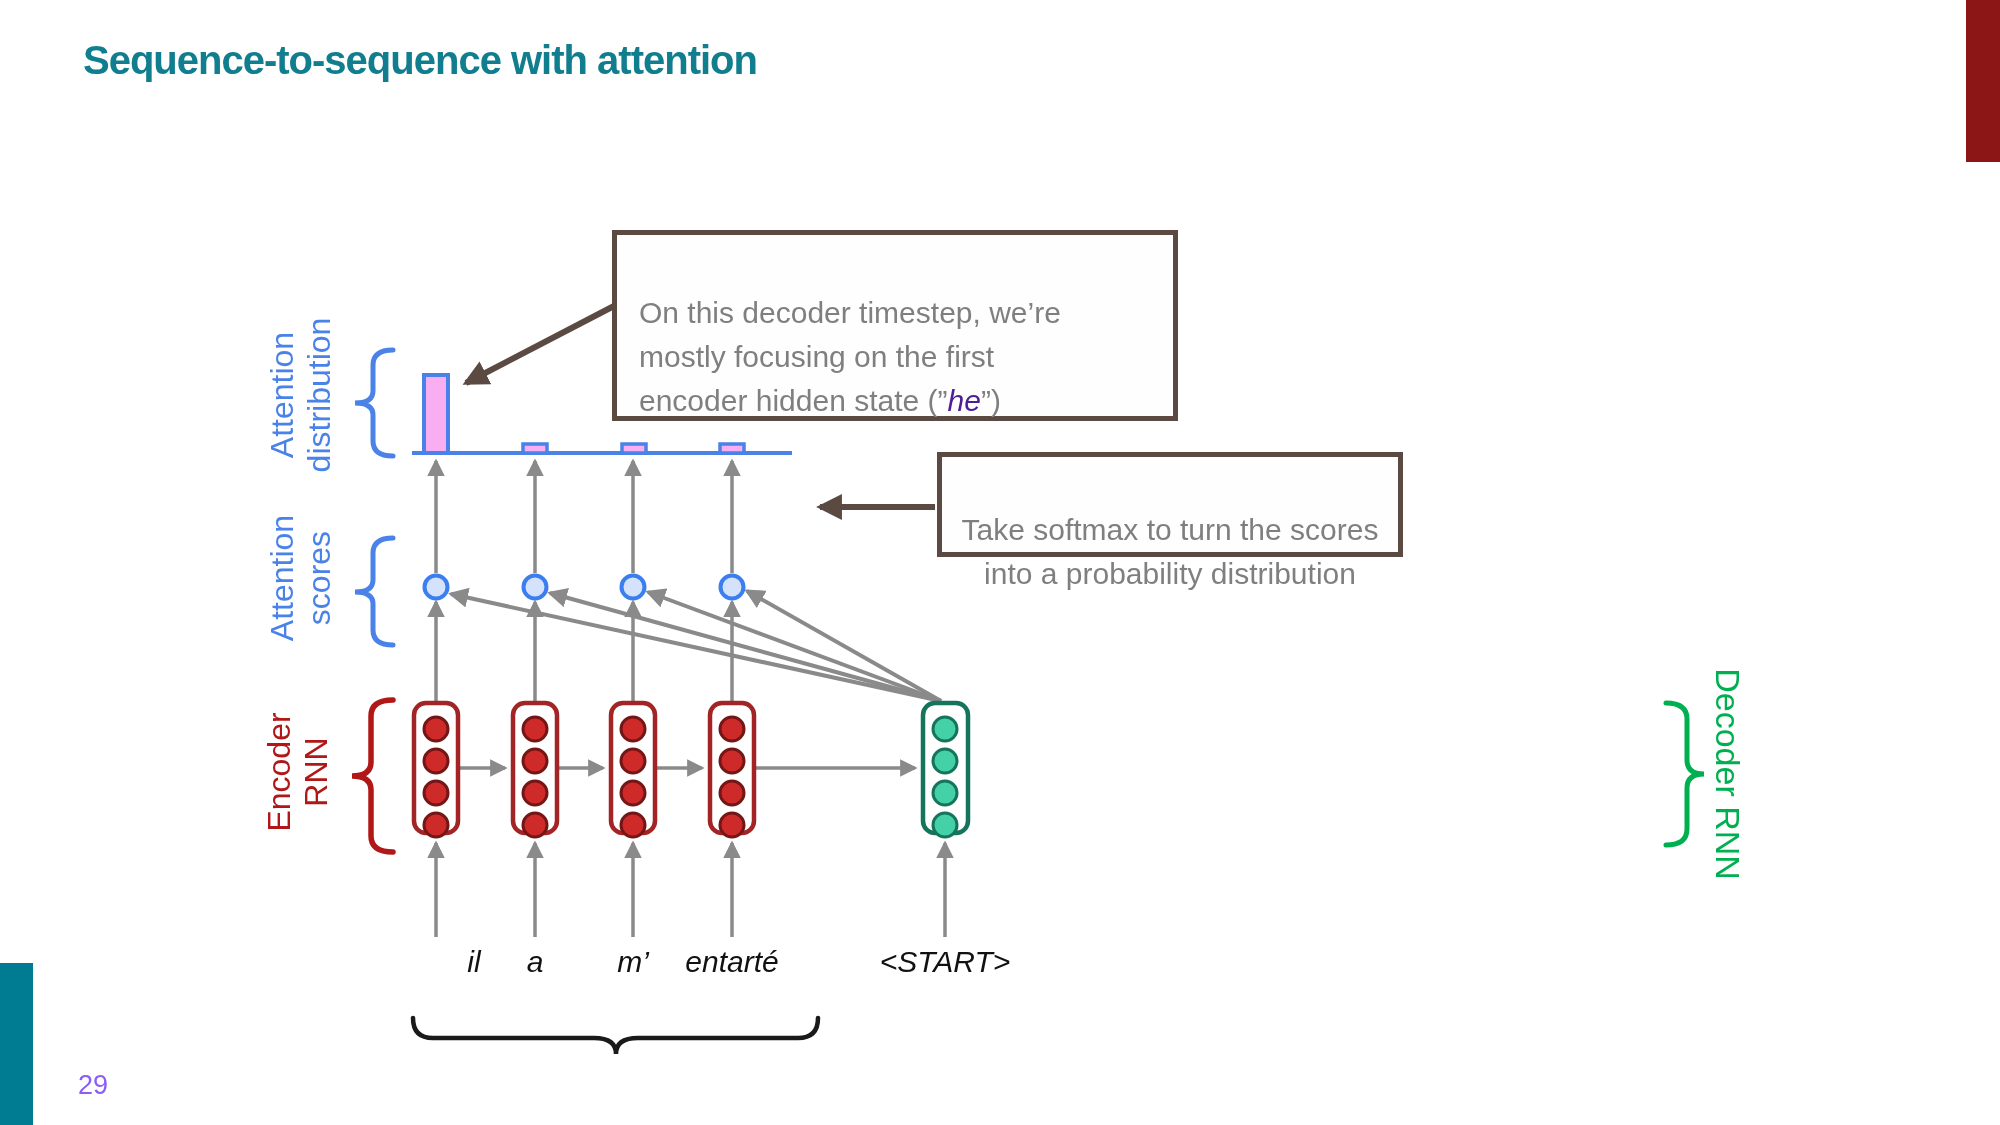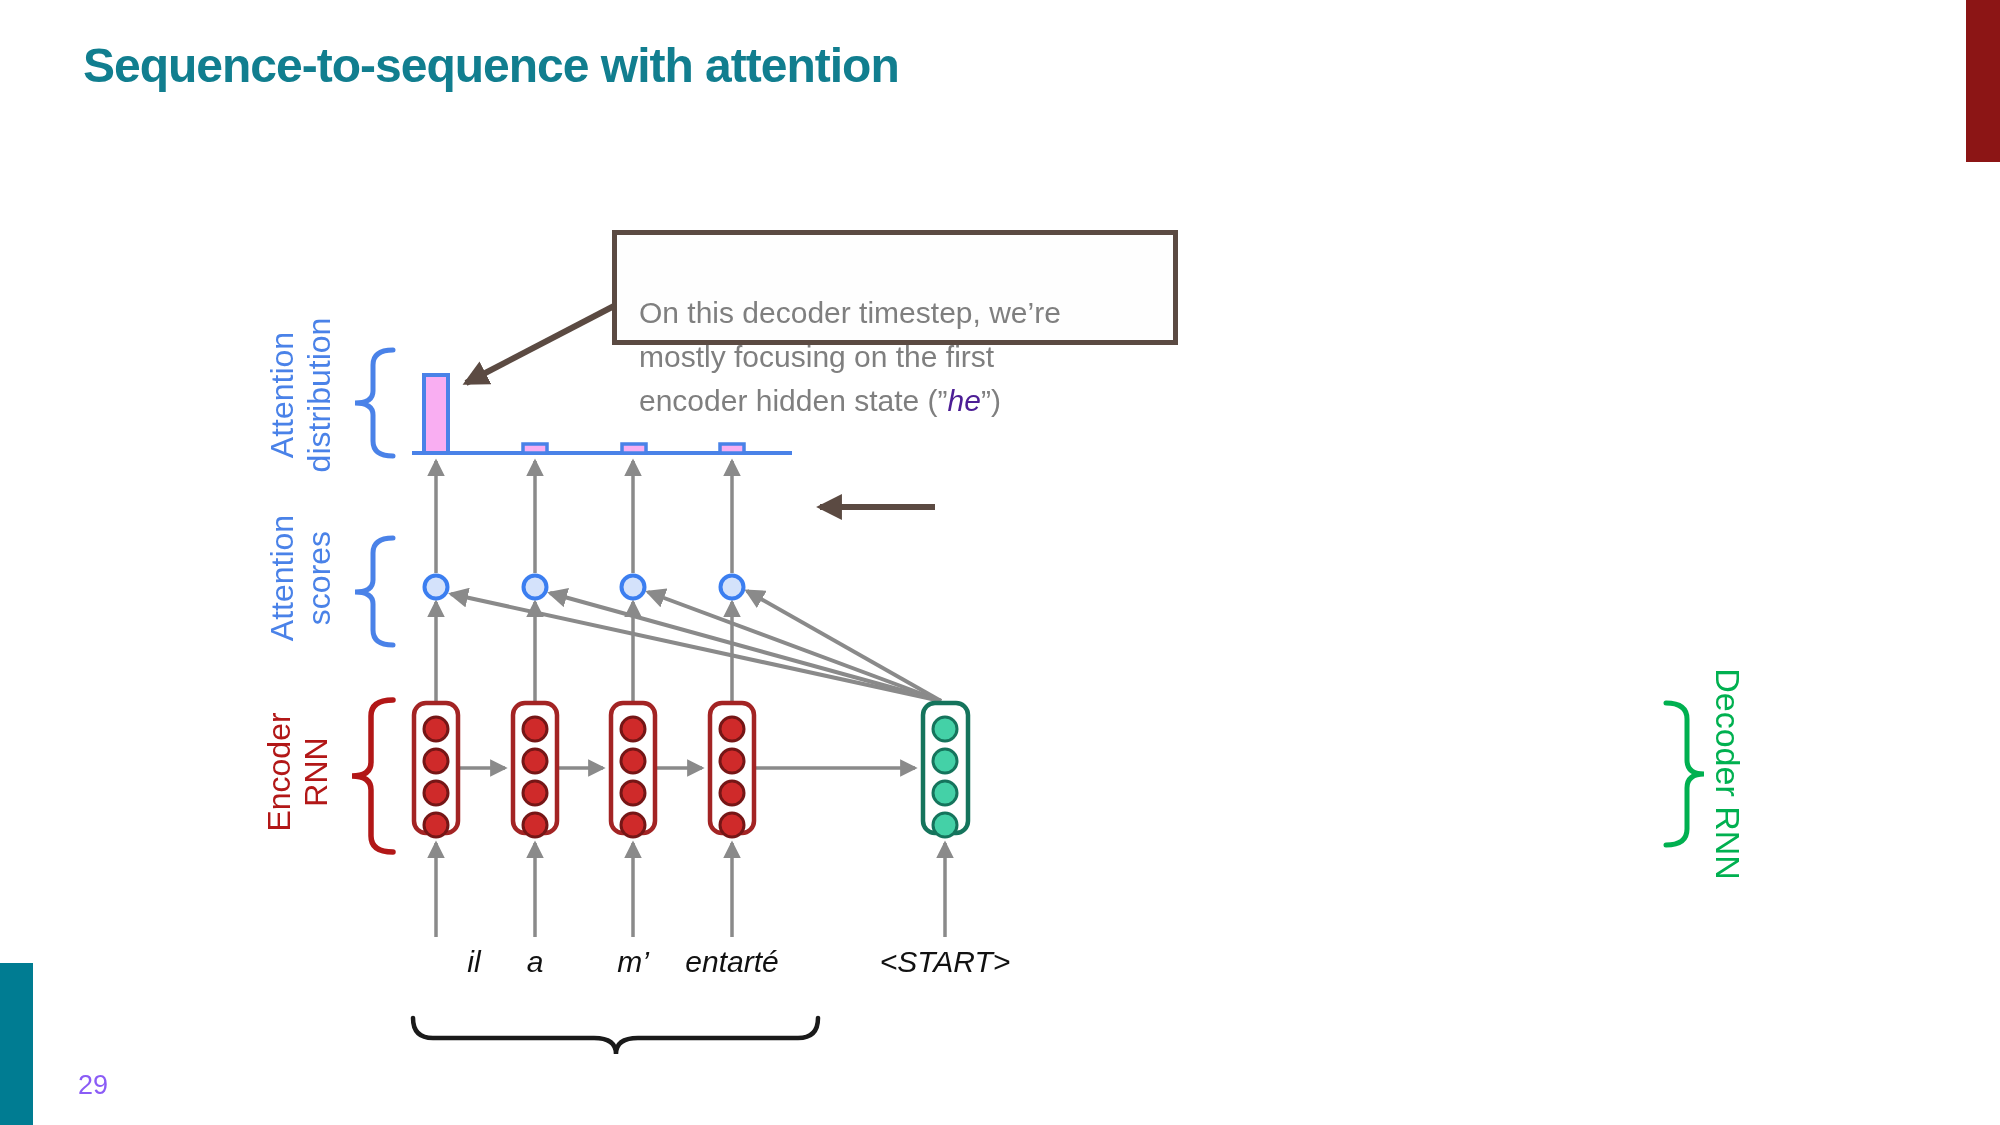--- a/index.html
+++ b/index.html
@@ -17,21 +17,21 @@
     width: 34px; height: 162px;
     background: #8c1515;
   }
   .corner-teal {
     position: absolute; left: 0; bottom: 0;
     width: 33px; height: 162px;
     background: #007c92;
   }
   .title {
     position: absolute; left: 83px; top: 38px; margin: 0;
-    font-size: 48px; font-weight: 700; color: #117e8f;
+    font-size: 40px; font-weight: 700; color: #117e8f;
     letter-spacing: -1px; white-space: nowrap;
   }
   .page-num {
     position: absolute; left: 78px; top: 1070px;
     font-size: 27px; color: #8b5cf6;
   }
   .diagram-svg { position: absolute; left: 0; top: 0; }
   .vlabel {
     position: absolute;
     transform: translate(-50%, -50%) rotate(-90deg);
@@ -48,21 +48,21 @@
   }
   .src-label {
     position: absolute; transform: translateX(-50%);
     font-size: 33px; color: #1a1a1a; white-space: nowrap;
   }
   .callout {
     position: absolute; background: #fefefe;
     border: 5px solid #5b4a42; color: #7f7f7f;
     font-size: 30px; white-space: pre-line; line-height: 44px;
   }
-  .callout-decoder { left: 612px; top: 230px; width: 566px; height: 115px; padding: 12px 10px 0 22px; }
+  .callout-decoder { left: 612px; top: 230px; width: 566px; height: 191px; padding: 12px 10px 0 22px; }
   .callout-softmax { left: 937px; top: 452px; width: 466px; height: 105px; padding-top: 7px; text-align: center; }
   .callout em { font-style: italic; color: #4c1d95; }
 </style>
 </head>
 <body>
 
 <div class="slide">
 
   <div class="corner-red"></div>
   <div class="corner-teal"></div>
@@ -184,14 +184,18 @@
   <div class="word" style="left:633px; top:945px;">m’</div>
   <div class="word" style="left:732px; top:945px;text-align:right;">entarté</div>
   <div class="word" style="left:945px; top:945px;">&lt;START&gt;</div>
 
 
   <div class="callout callout-decoder">
     <span>On this decoder timestep, we’re
 mostly focusing on the first
 encoder hidden state (”</span><em>he</em><span>”)</span>
   </div>
+  <div class="callout callout-softmax">
+    <span>Take softmax to turn the scores
+into a probability distribution</span>
+  </div>
 
 </div>
 
 </body></html>

